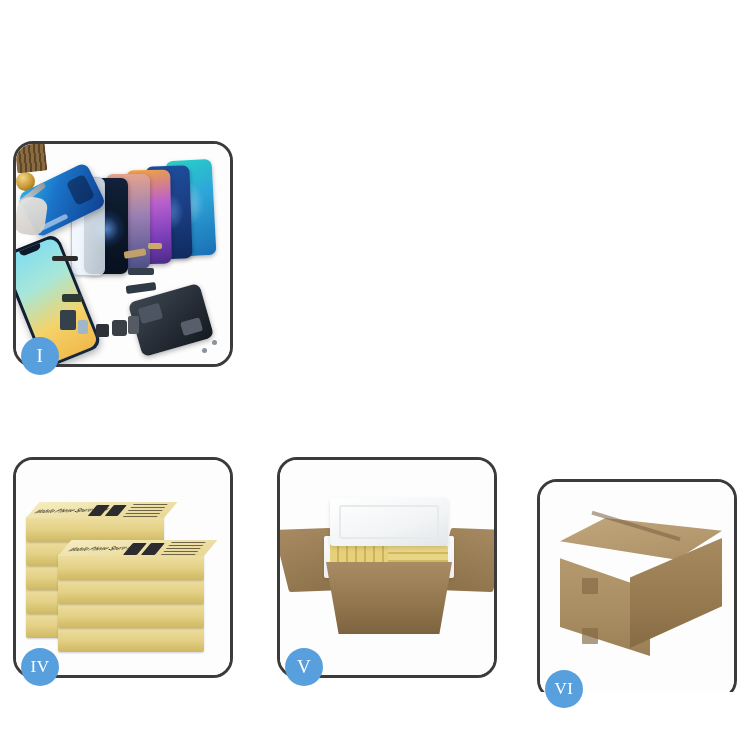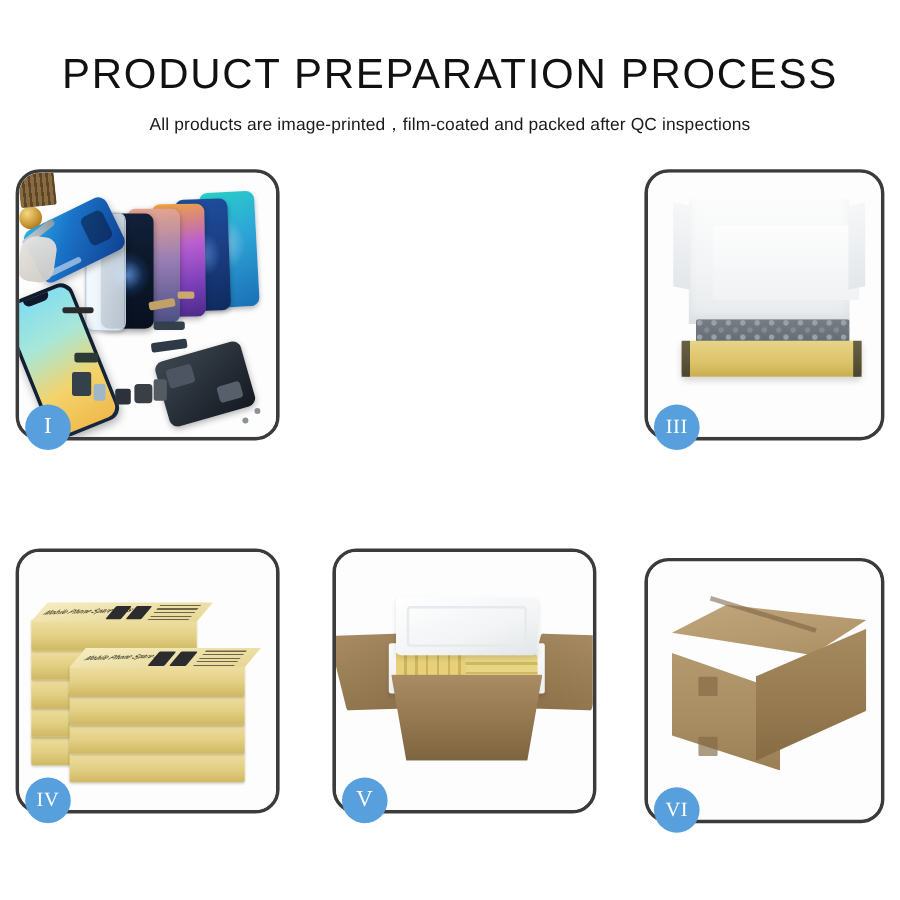--- a/index.html
+++ b/index.html
@@ -48,21 +48,21 @@
     border-radius: 17px;
     overflow: hidden;
     background: #fdfdfd;
   }
   
   .p1 { left: 13px;  top: 141px; width: 220px; height: 226px; }
   .p2 { left: 277px; top: 141px; width: 220px; height: 226px; }
   .p3 { left: 537px; top: 141px; width: 200px; height: 226px; }
   .p4 { left: 13px;  top: 457px; width: 220px; height: 221px; }
   .p5 { left: 277px; top: 457px; width: 220px; height: 221px; }
-  .p6 { left: 537px; top: 465px; width: 200px; height: 221px; }
+  .p6 { left: 537px; top: 479px; width: 200px; height: 221px; }
 
   
   .badge {
     position: absolute;
     width: 38px; height: 38px;
     border-radius: 50%;
     background: #57a0dd;
     color: #ffffff;
     font-family: "Liberation Serif", serif;
     font-size: 19px;
@@ -309,24 +309,20 @@
   .seam { position:absolute; background: rgba(120,95,62,.55); }
   .tapepatch { position:absolute; background: rgba(130,104,68,.65); border-radius:1px; }
 
   .pagefooter { position:absolute; left:0; bottom:0; width:750px; height:58px; background:#fff; }
 </style>
 </head>
 <body>
 
 <div class="page">
 
-  <div class="header">
-    <div class="title">PRODUCT PREPARATION PROCESS</div>
-    <div class="subtitle">All products are image-printed，film-coated and packed after QC inspections</div>
-  </div>
 
   <div class="grid">
 
     <div class="panel p1">
       <div class="panel-inner">
         <div class="scene">
           <div class="ph fan5"></div>
           <div class="ph fan4"></div>
           <div class="ph fan3"></div>
           <div class="ph fan2"></div>
@@ -354,32 +350,20 @@
           <div class="screwdr"></div>
           <div class="hand"></div>
           <div class="tinyscrew" style="left:196px;top:196px"></div>
           <div class="tinyscrew" style="left:186px;top:204px"></div>
         </div>
       </div>
       <div class="badge">I</div>
     </div>
 
 
-    <div class="panel p3">
-      <div class="panel-inner">
-        <div class="box3">
-          <div class="lid3">
-            <div class="foamtop"></div>
-          </div>
-          <div class="greyfoam"></div>
-          <div class="tray3"></div>
-        </div>
-      </div>
-      <div class="badge narrow">III</div>
-    </div>
 
     <div class="panel p4">
       <div class="panel-inner">
         <div class="stack">
 
           <div class="sbox" style="left:4px; top:132px;"></div>
           <div class="sbox" style="left:4px; top:108px;"></div>
           <div class="sbox" style="left:4px; top:84px;"></div>
           <div class="sbox" style="left:4px; top:60px;"></div>
           <div class="sbox" style="left:4px; top:36px;">

